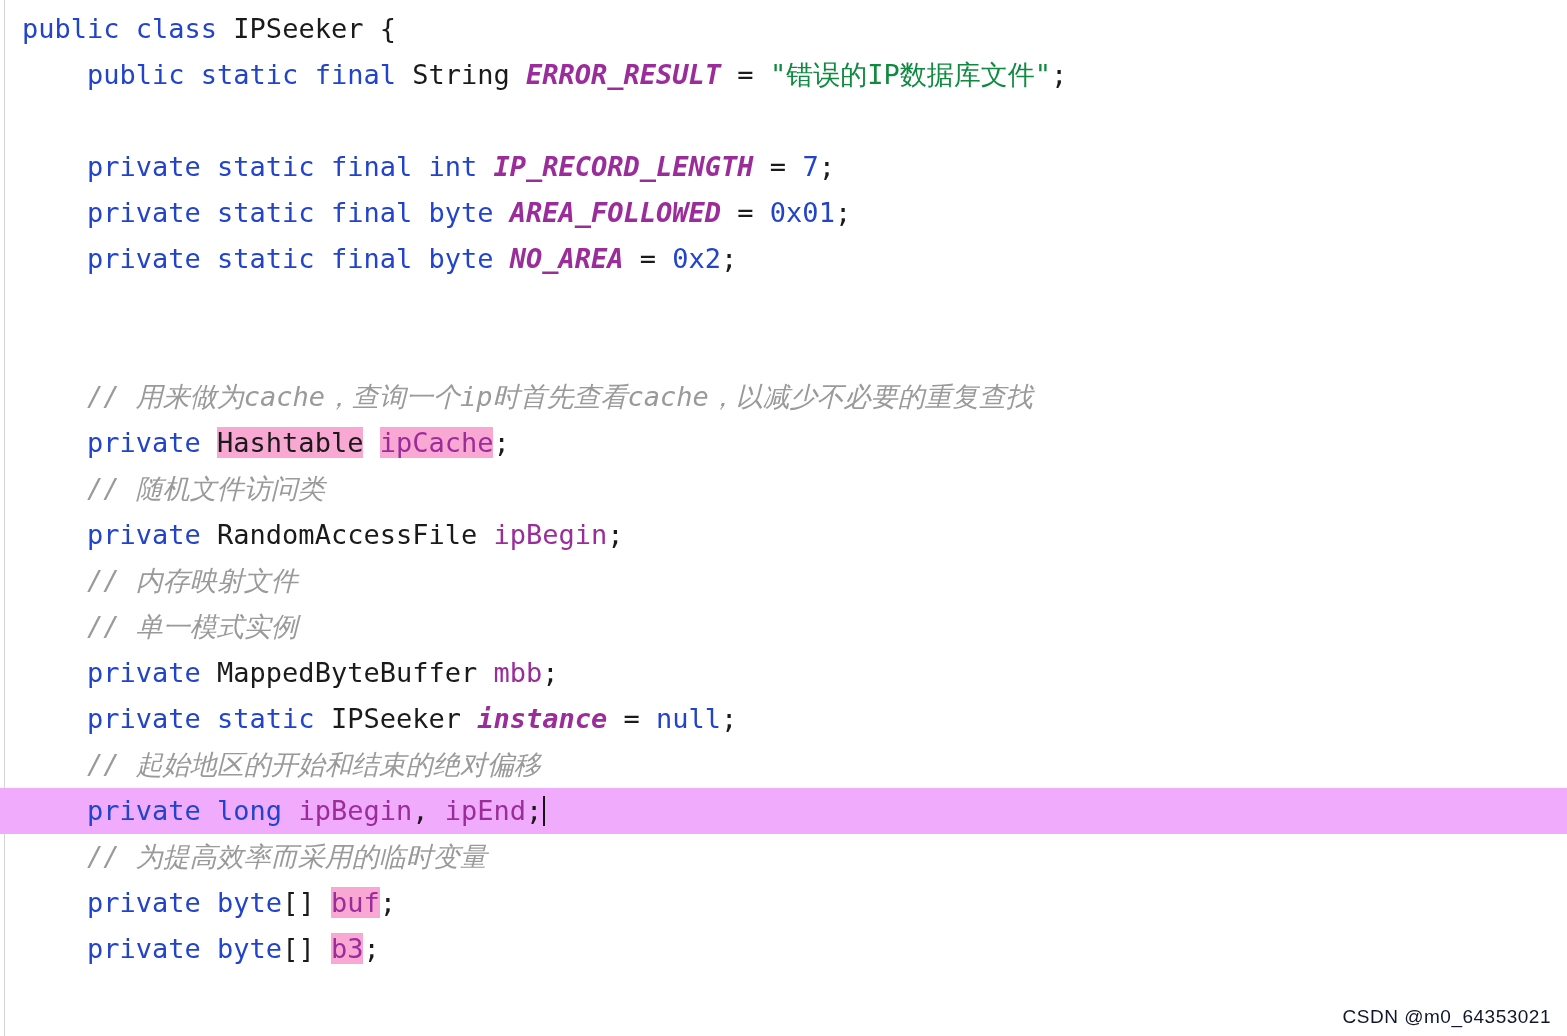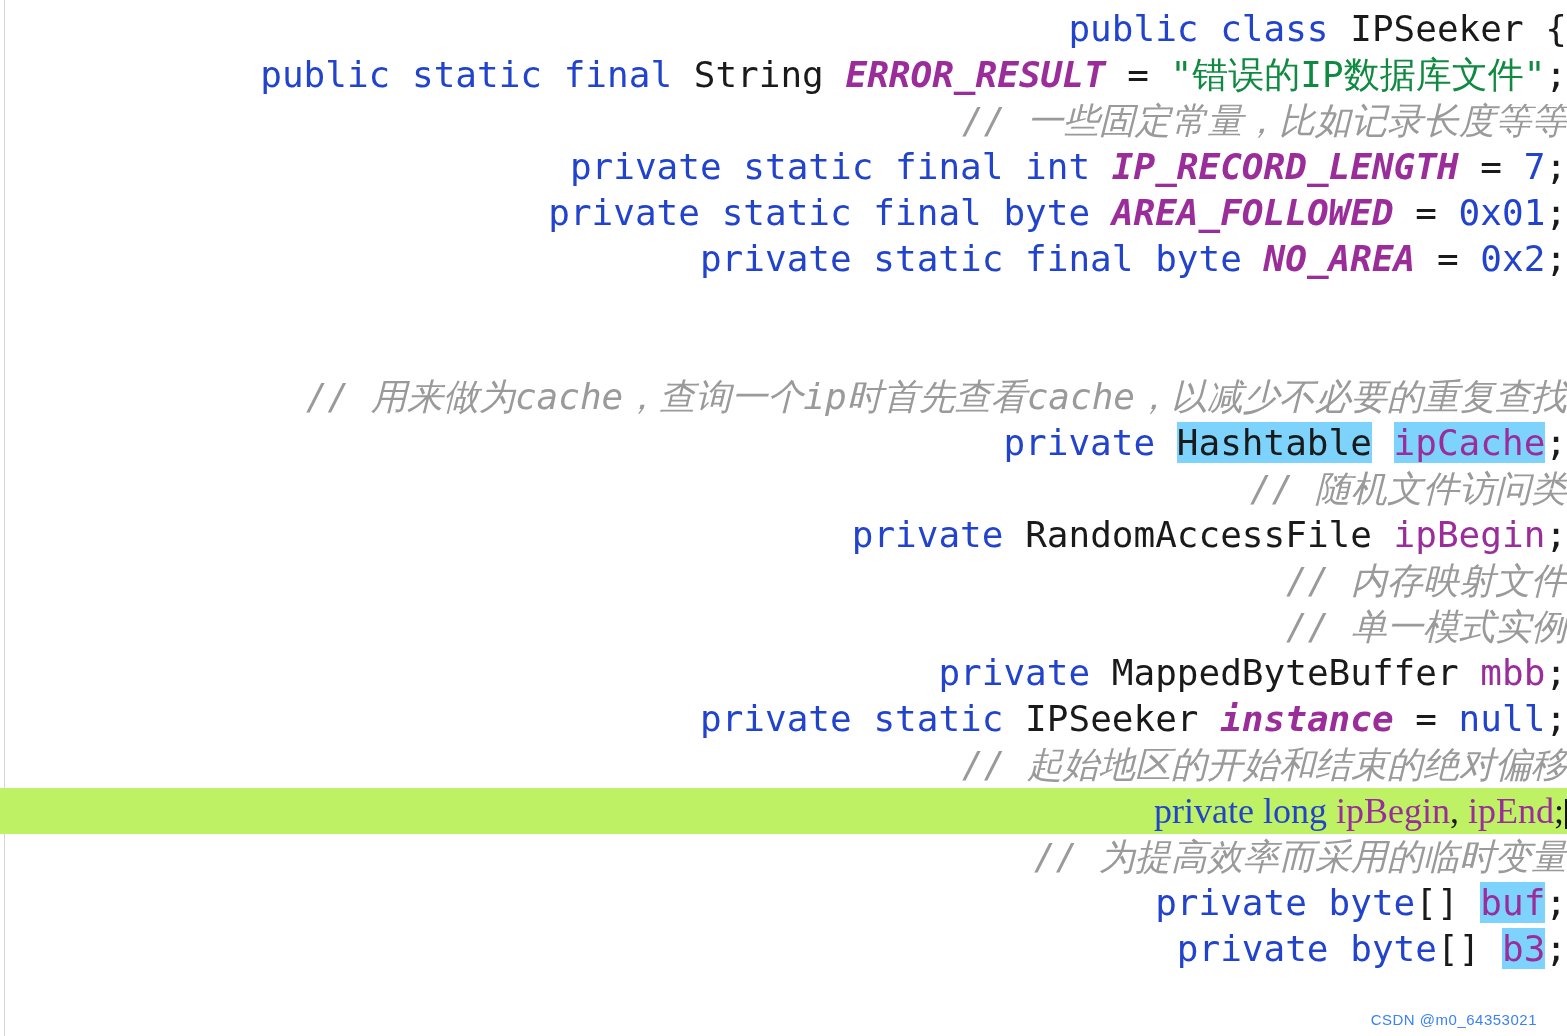--- a/index.html
+++ b/index.html
@@ -39,76 +39,74 @@
     width: 1567px;
     padding-top: 6px;
     box-sizing: border-box;
   }
 
   .code-line {
     position: relative;
     height: 46px;
     line-height: 46px;
     white-space: pre;
-    font-size: 36px;
+    font-size: 27px;
     font-family: "DejaVu Sans Mono", monospace;
     color: #000000;
     padding-left: 22px;
     box-sizing: border-box;
     letter-spacing: 0px;
-    text-align: right;
   }
 
   .code-line.current {
-    background: #bef264;
-    font-family: Liberation Serif, serif;
+    background: #f0abfc;
   }
 
   .tok { white-space: pre; }
 
   .kw       { color: #2244cc; }
   .type     { color: #1a1a1a; }
   .cls      { color: #1a1a1a; }
   .const    { color: #9b2d9b; font-style: italic; font-weight: bold; }
   .var      { color: #9b2d9b; }
   .num      { color: #2244cc; }
   .str      { color: #108a40; }
   .punc     { color: #1a1a1a; }
   .cmt      { color: #9a9a9a; font-style: italic; }
-  .hl       { background: #7dd3fc; }
+  .hl       { background: #f9a8d4; }
 
   .caret {
     display: inline-block;
     width: 2px;
     height: 30px;
     background: #111111;
     vertical-align: -6px;
     margin-left: 1px;
   }
 
   #watermark {
     position: absolute;
-    right: 30px;
+    right: 16px;
     bottom: 8px;
     font-family: "Liberation Sans", sans-serif;
-    font-size: 15px;
-    color: #3b82f6;
+    font-size: 19px;
+    color: #0f172a;
     letter-spacing: 0.5px;
     white-space: pre;
   }
 </style>
 </head>
 <body>
 
 <div id="code-editor">
   <div id="gutter-rule"></div>
   <div id="code-lines">
       <div class="code-line"><span class="tok kw">public</span><span class="tok punc"> </span><span class="tok kw">class</span><span class="tok punc"> </span><span class="tok cls">IPSeeker</span><span class="tok punc"> </span><span class="tok punc">{</span></div>
       <div class="code-line"><span class="tok punc">    </span><span class="tok kw">public</span><span class="tok punc"> </span><span class="tok kw">static</span><span class="tok punc"> </span><span class="tok kw">final</span><span class="tok punc"> </span><span class="tok type">String</span><span class="tok punc"> </span><span class="tok const">ERROR_RESULT</span><span class="tok punc"> = </span><span class="tok str">"错误的IP数据库文件"</span><span class="tok punc">;</span></div>
-      <div class="code-line"><span class="tok punc">    </span><span class="tok cmt">// 一些固定常量，比如记录长度等等</span></div>
+      <div class="code-line"><span class="tok punc">    </span></div>
       <div class="code-line"><span class="tok punc">    </span><span class="tok kw">private</span><span class="tok punc"> </span><span class="tok kw">static</span><span class="tok punc"> </span><span class="tok kw">final</span><span class="tok punc"> </span><span class="tok kw">int</span><span class="tok punc"> </span><span class="tok const">IP_RECORD_LENGTH</span><span class="tok punc"> = </span><span class="tok num">7</span><span class="tok punc">;</span></div>
       <div class="code-line"><span class="tok punc">    </span><span class="tok kw">private</span><span class="tok punc"> </span><span class="tok kw">static</span><span class="tok punc"> </span><span class="tok kw">final</span><span class="tok punc"> </span><span class="tok kw">byte</span><span class="tok punc"> </span><span class="tok const">AREA_FOLLOWED</span><span class="tok punc"> = </span><span class="tok num">0x01</span><span class="tok punc">;</span></div>
       <div class="code-line"><span class="tok punc">    </span><span class="tok kw">private</span><span class="tok punc"> </span><span class="tok kw">static</span><span class="tok punc"> </span><span class="tok kw">final</span><span class="tok punc"> </span><span class="tok kw">byte</span><span class="tok punc"> </span><span class="tok const">NO_AREA</span><span class="tok punc"> = </span><span class="tok num">0x2</span><span class="tok punc">;</span></div>
       <div class="code-line"></div>
       <div class="code-line"></div>
       <div class="code-line"><span class="tok punc">    </span><span class="tok cmt">// 用来做为cache，查询一个ip时首先查看cache，以减少不必要的重复查找</span></div>
       <div class="code-line"><span class="tok punc">    </span><span class="tok kw">private</span><span class="tok punc"> </span><span class="tok type hl">Hashtable</span><span class="tok punc"> </span><span class="tok var hl">ipCache</span><span class="tok punc">;</span></div>
       <div class="code-line"><span class="tok punc">    </span><span class="tok cmt">// 随机文件访问类</span></div>
       <div class="code-line"><span class="tok punc">    </span><span class="tok kw">private</span><span class="tok punc"> </span><span class="tok type">RandomAccessFile</span><span class="tok punc"> </span><span class="tok var">ipBegin</span><span class="tok punc">;</span></div>
       <div class="code-line"><span class="tok punc">    </span><span class="tok cmt">// 内存映射文件</span></div>

